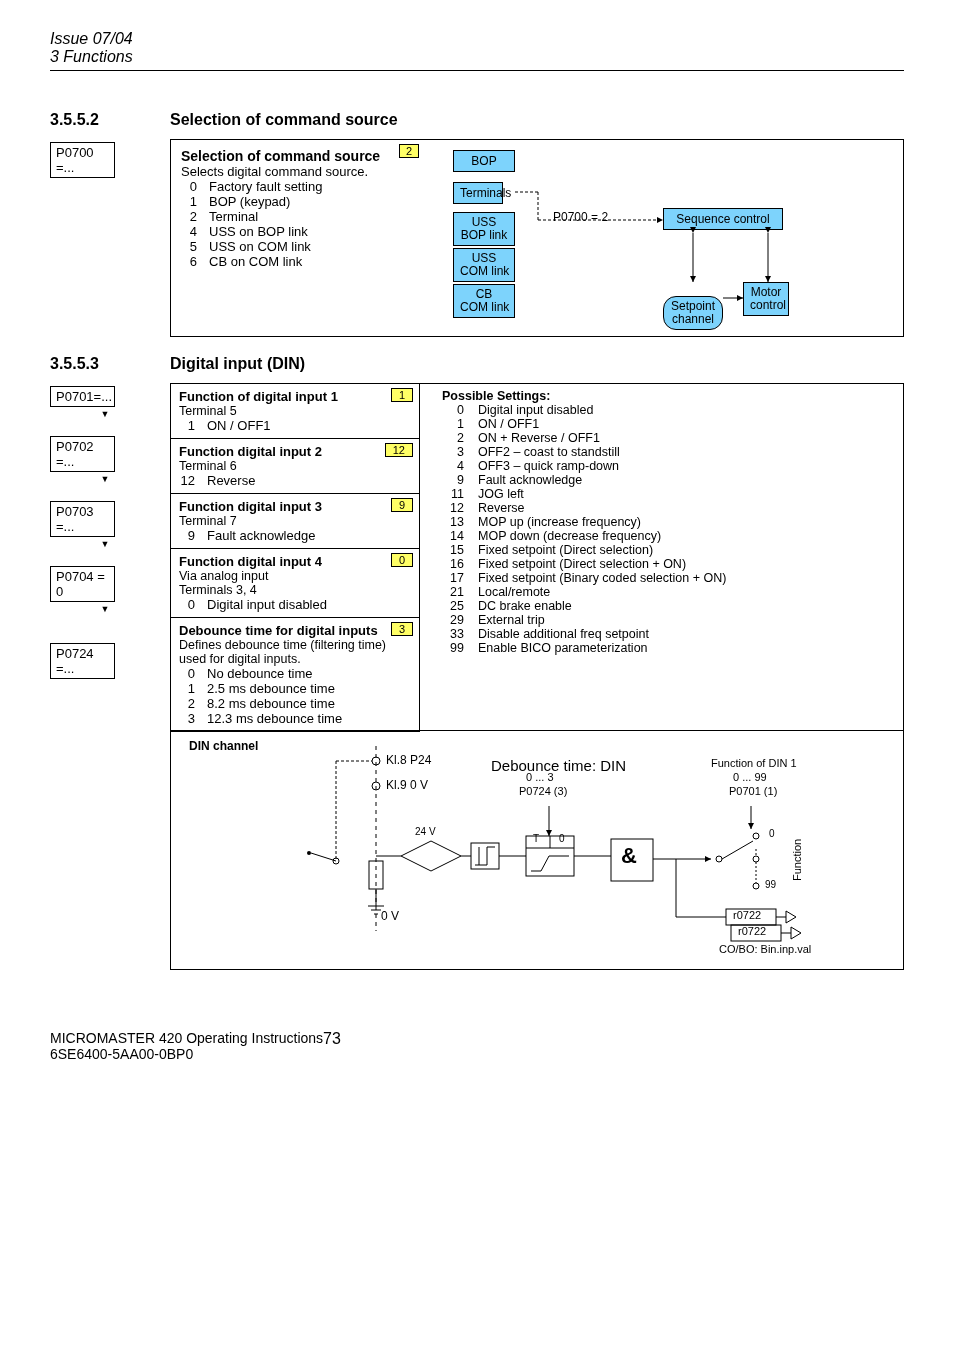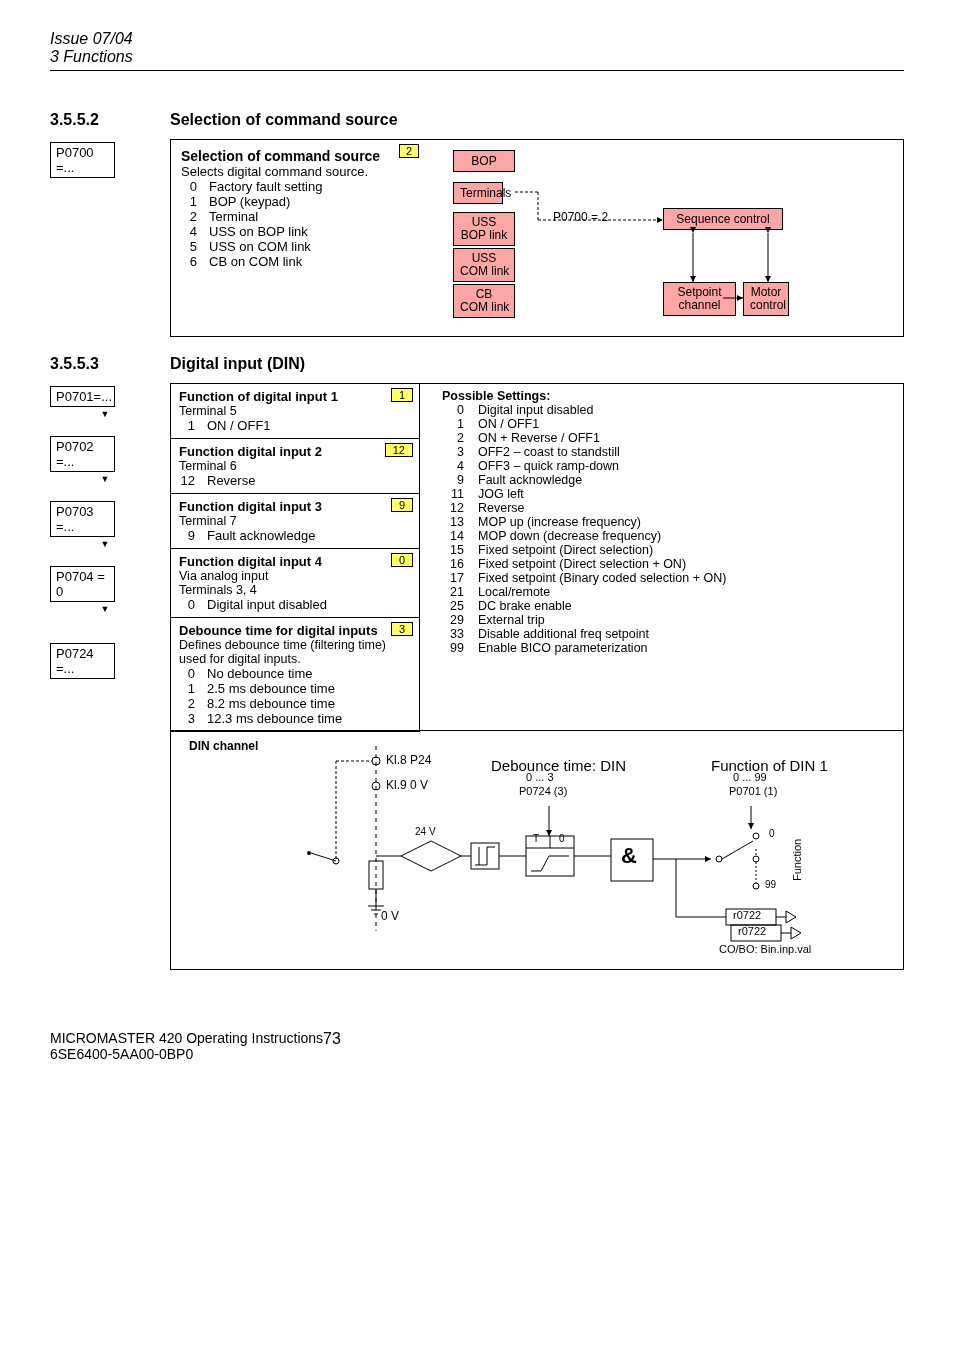--- a/index.html
+++ b/index.html
@@ -15,21 +15,21 @@
     .arrow-down::after { content: "▼"; font-size: 9px; }
     .main-box { border: 1.5px solid #000; flex: 1; padding: 8px 10px; font-size: 13px; display: flex; gap: 12px; position: relative; }
     .inner-left { flex: 0 0 230px; }
     .inner-left .title { font-weight: bold; font-size: 14px; }
     .badge { display: inline-block; background: #ffff66; border: 1px solid #000; padding: 0 6px; font-size: 11px; position: absolute; }
     .list-line { display: flex; gap: 12px; font-size: 13px; }
     .list-line .n { width: 16px; text-align: right; }
     
     
     .diag { flex: 1; position: relative; height: 180px; }
-    .dbox { border: 1px solid #000; background: #fca5a5; font-size: 12px; text-align: center; padding: 3px 6px; position: absolute; }
+    .dbox { border: 1px solid #000; background: #7dd3fc; font-size: 12px; text-align: center; padding: 3px 6px; position: absolute; }
     .plain { font-size: 12px; position: absolute; }
     
     
     .din-left { width: 250px; display: flex; flex-direction: column; gap: 0; }
     .din-block { border: 1px solid #000; padding: 5px 8px; font-size: 12.5px; position: relative; margin-bottom: -1px; }
     .din-block .blk-title { font-weight: bold; font-size: 13px; display:inline-block; }
     .din-block .bd { position: absolute; right: 6px; top: 4px; background: #ffff66; border: 1px solid #000; padding: 0 7px; font-size: 11px; }
     .din-right { flex:1; border: 1px solid #000; padding: 5px 22px; font-size: 12.5px; margin-left:-1px; }
     .din-right .ttl { font-weight: bold; }
     .din-right .row { display: flex; gap: 14px; }
@@ -95,21 +95,21 @@
         <div class="dbox" style="left:30px;top:2px;width:62px;">BOP</div>
         <div class="dbox" style="left:30px;top:34px;width:50px;">Terminals</div>
         <div class="dbox" style="left:30px;top:64px;width:62px;white-space:pre;line-height:1.1;">USS
 BOP link</div>
         <div class="dbox" style="left:30px;top:100px;width:62px;white-space:pre;line-height:1.1;">USS
 COM link</div>
         <div class="dbox" style="left:30px;top:136px;width:62px;white-space:pre;line-height:1.1;">CB
 COM link</div>
         <span class="plain" style="left:130px;top:62px;">P0700 = 2</span>
         <div class="dbox" style="left:240px;top:60px;width:120px;">Sequence control</div>
-        <div class="dbox" style="left:240px;top:134px;width:73px;white-space:pre;line-height:1.1;">Setpoint
+        <div class="dbox" style="left:240px;top:148px;width:60px;white-space:pre;line-height:1.1;border-radius:13px;">Setpoint
 channel</div>
         <div class="dbox" style="left:320px;top:134px;width:46px;white-space:pre;line-height:1.1;">Motor
 control</div>
         <svg class="svg-diag" width="460" height="180">
           <defs>
               <marker id="ah1" markerWidth="8" markerHeight="8" refX="6" refY="3" orient="auto">
                 <path d="M0,0 L6,3 L0,6 Z" fill="#000"></path>
               </marker>
             </defs>
           <line x1="92" y1="44" x2="115" y2="44" stroke="#000" stroke-dasharray="3,2"></line>
@@ -352,21 +352,21 @@
         </svg>
         <span class="plain" style="left:215px;top:22px;">Kl.8  P24</span>
         <span class="plain" style="left:215px;top:47px;">Kl.9  0 V</span>
         <span class="plain" style="left:210px;top:178px;">0 V</span>
         <span class="plain" style="left:244px;top:95px;font-size:10px;">24 V</span>
         <span class="plain" style="left:362px;top:102px;font-size:10px;">T</span>
         <span class="plain" style="left:388px;top:102px;font-size:10px;">0</span>
         <span class="plain" style="left:320px;top:26px;font-size:15px;">Debounce time: DIN</span>
         <span class="plain" style="left:355px;top:40px;font-size:11px;">0 ... 3</span>
         <span class="plain" style="left:348px;top:54px;font-size:11px;">P0724 (3)</span>
-        <span class="plain" style="left:540px;top:26px;font-size:15px;">Function of DIN 1</span>
+        <span class="plain" style="left:540px;top:26px;font-size:11px;">Function of DIN 1</span>
         <span class="plain" style="left:562px;top:40px;font-size:11px;">0 ... 99</span>
         <span class="plain" style="left:558px;top:54px;font-size:11px;">P0701 (1)</span>
         <span class="plain" style="left:450px;top:112px;font-size:22px;font-weight:bold;">&amp;</span>
         <span class="plain" style="left:598px;top:97px;font-size:10px;">0</span>
         <span class="plain" style="left:594px;top:148px;font-size:10px;">99</span>
         <span class="plain" style="left:620px;top:150px;font-size:11px;transform:rotate(-90deg);transform-origin:left top;">Function</span>
         <span class="plain" style="left:562px;top:178px;font-size:11px;">r0722</span>
         <span class="plain" style="left:567px;top:194px;font-size:11px;">r0722</span>
         <span class="plain" style="left:548px;top:212px;font-size:11px;">CO/BO: Bin.inp.val</span>
       </div>

